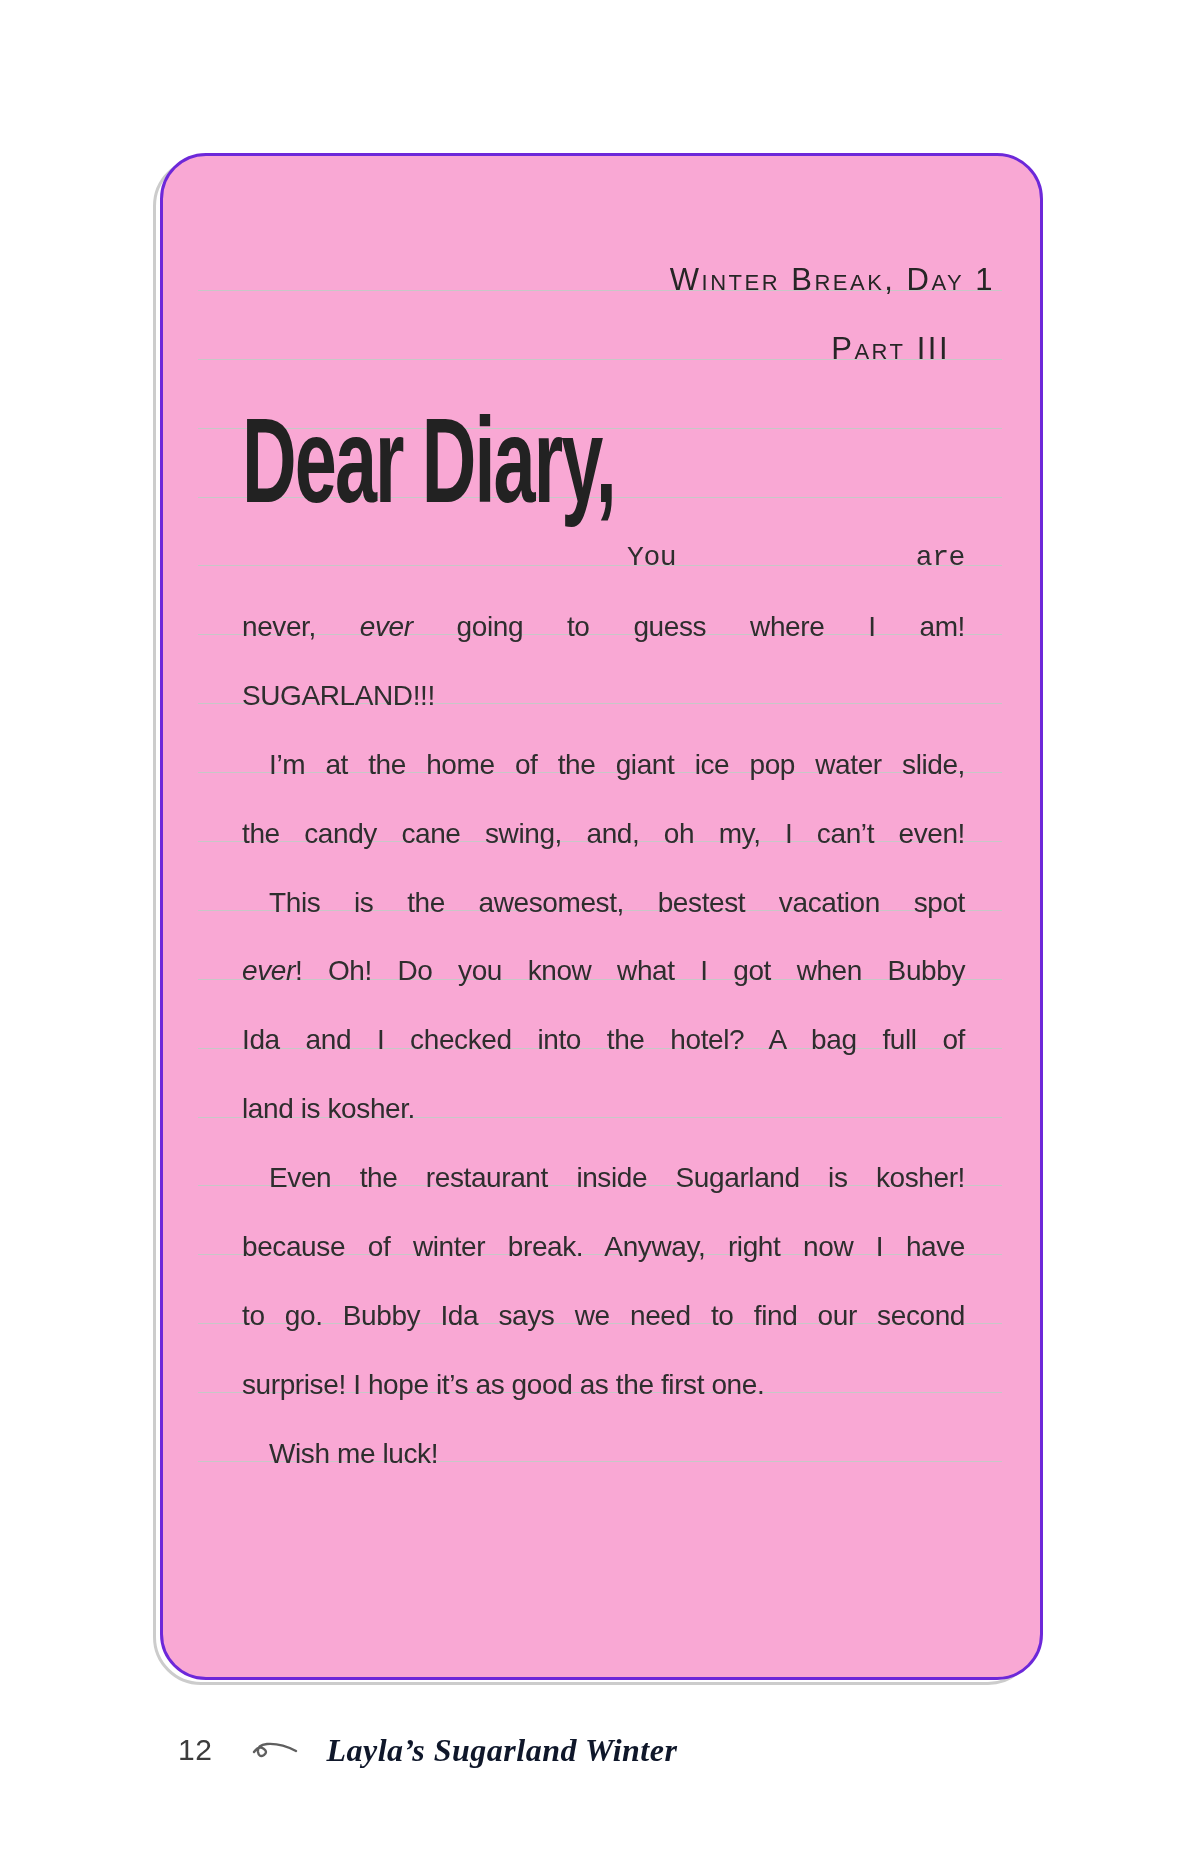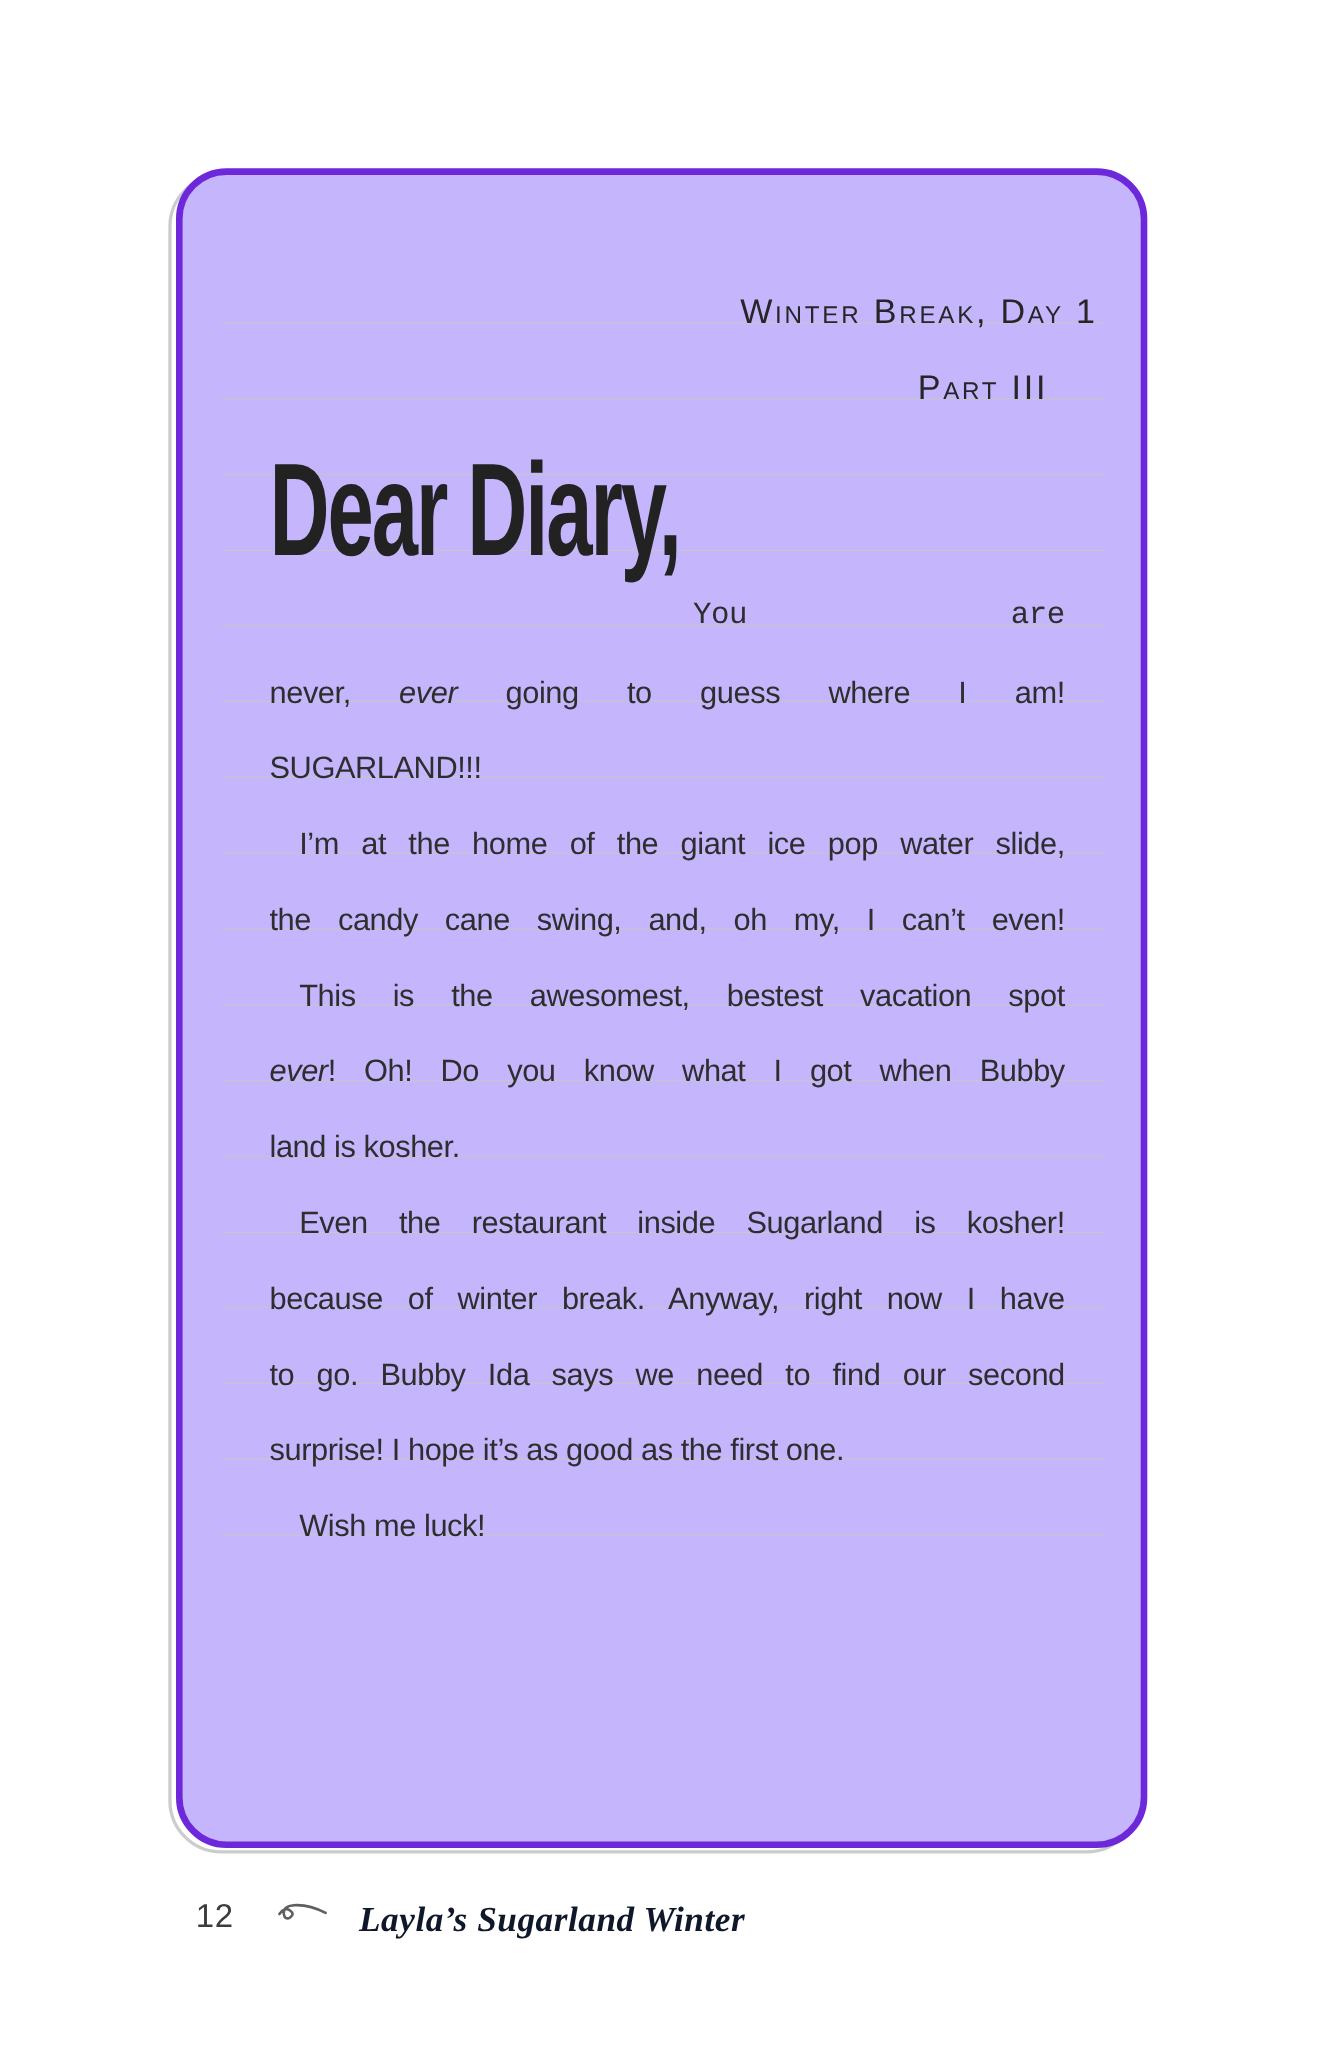--- a/index.html
+++ b/index.html
@@ -8,22 +8,22 @@
     width:1200px;height:1867px;
     background:#ffffff;
     overflow:hidden;
     font-family:"Liberation Sans", sans-serif;
   }
   
   .page{
     position:absolute;
     left:160px;top:153px;
     width:883px;height:1527px;
-    background:#c4b5fd;
-    border:6px solid #6d28d9;
+    background:#f9a8d4;
+    border:3px solid #6d28d9;
     border-radius:46px;
     box-sizing:border-box;
   }
   
   .page-behind{
     position:absolute;
     left:153px;top:158px;
     width:883px;height:1527px;
     border:3px solid #cccccc;
     border-radius:48px;
@@ -83,20 +83,21 @@
     transform:scaleX(0.63) translateY(0.22em);
     transform-origin:left bottom;
   }
   .seg-italic{font-style:italic;}
   
   .footer{
     position:absolute;
     left:178px;top:1726px;
     height:48px;
     display:flex;
+    align-items:center;
     gap:28px;
   }
   .page-number{
     font-size:30px;
     color:#3c3c3c;
     letter-spacing:0.5px;
   }
   .flourish{display:block;}
   .book-title{
     font-family:"Liberation Serif", serif;
@@ -142,20 +143,23 @@
         <div class="row body">
           <div class="txt justify"><span>the candy cane swing, and, oh my, I can’t even!</span></div>
         </div>
         <div class="row body">
           <div class="txt justify" style="padding-left: 71px;"><span>This is the awesomest, bestest vacation spot</span></div>
         </div>
         <div class="row body">
           <div class="txt justify"><span class="seg-italic">ever</span><span>! Oh! Do you know what I got when Bubby</span></div>
         </div>
         <div class="row body">
+          <div class="txt justify"><span>Ida and I checked into the hotel? A bag full of</span></div>
+        </div>
+        <div class="row body">
           <div class="txt left"><span>land is kosher.</span></div>
         </div>
         <div class="row body">
           <div class="txt justify" style="padding-left: 71px;"><span>Even the restaurant inside Sugarland is kosher!</span></div>
         </div>
         <div class="row body">
           <div class="txt justify"><span>because of winter break. Anyway, right now I have</span></div>
         </div>
         <div class="row body">
           <div class="txt justify"><span>to go. Bubby Ida says we need to find our second</span></div>

